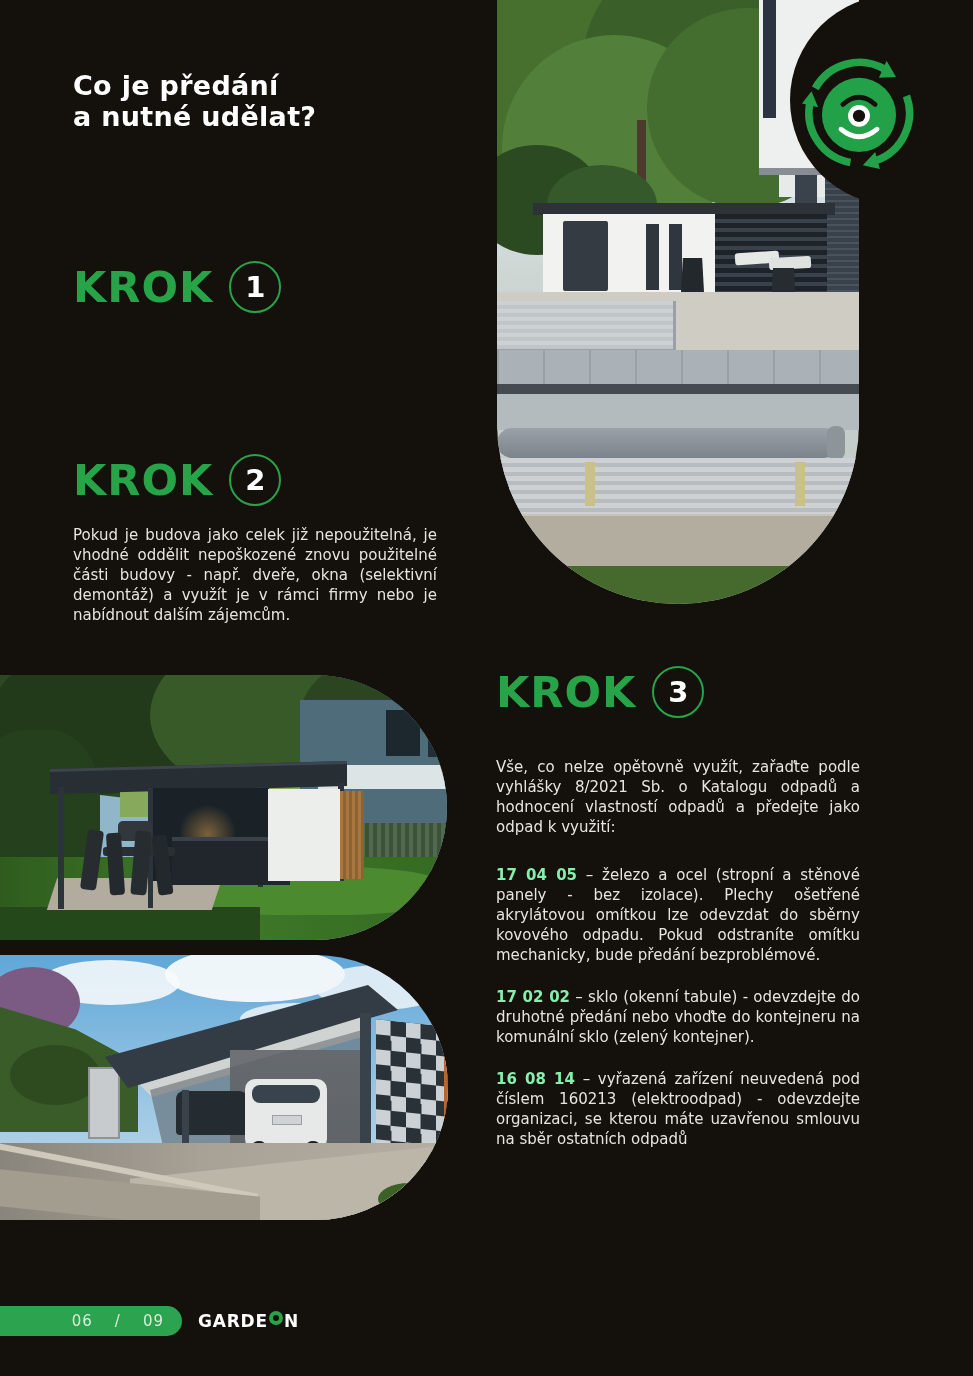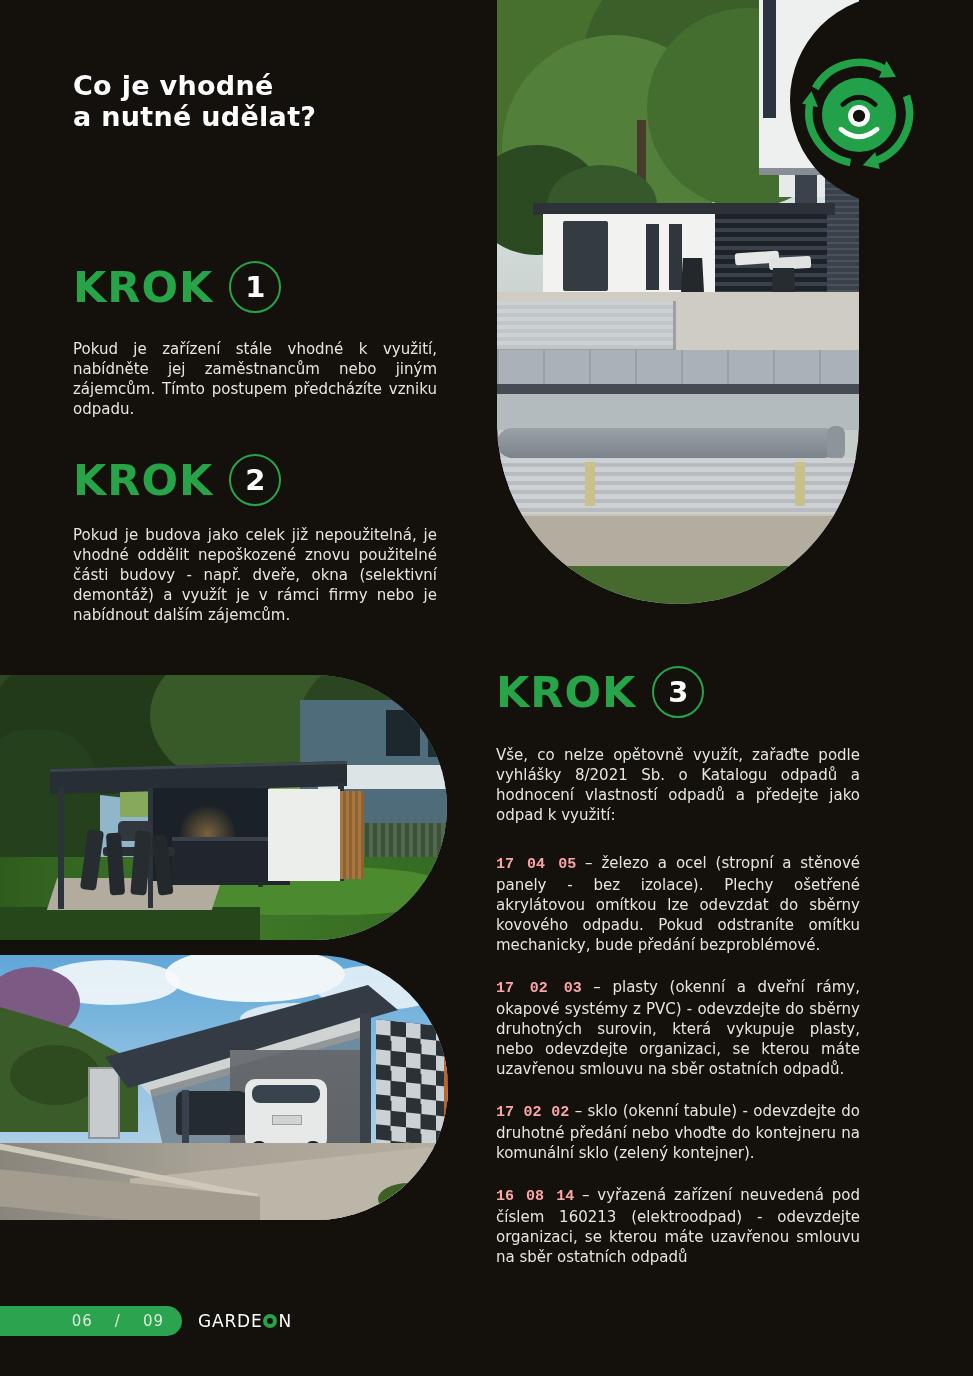--- a/index.html
+++ b/index.html
@@ -7,21 +7,21 @@
     width:973px;height:1376px;position:relative;overflow:hidden;
     background:#14100c;
     font-family:"DejaVu Sans","Liberation Sans",sans-serif;
   }
   .abs{position:absolute;}
   .body-text{font-size:15px;line-height:20px;color:#e7e5e0;text-align:justify;margin:0;font-weight:400;}
   .krok-row{display:flex;align-items:center;gap:16px;}
   .krok-label{font-size:43px;font-weight:800;color:#27a348;letter-spacing:1px;line-height:1;}
   .krok-circle{width:48px;height:48px;border:2.5px solid #27a348;border-radius:50%;display:flex;align-items:center;justify-content:center;flex:0 0 auto;}
   .krok-number{font-size:29px;font-weight:800;color:#ffffff;}
-  .code{color:#fca5a5;font-weight:700;font-family:Liberation Mono, monospace;}
+  .code{color:#86efac;font-weight:700;}
   .code-para{margin-top:22px;}
   .photo{position:absolute;overflow:hidden;}
   .photo *{position:absolute;}
   .blob{border-radius:50%;}
   h1{margin:0;}
 </style>
 </head>
 <body>
 
 <div class="photo" style="left:497px;top:0;width:362px;height:604px;border-radius:0 0 181px 181px;">
@@ -75,32 +75,31 @@
   <path d="M41 77 Q60 93 79 77" fill="none" stroke="#ffffff" stroke-width="5" stroke-linecap="round"></path>
   <path d="M14 34 A53 53 0 0 1 87 14" fill="none" stroke="#23a148" stroke-width="8"></path>
   <polygon points="99,22 89,5 81,23" fill="#23a148"></polygon>
   <path d="M110 42 A53 53 0 0 1 78 110" fill="none" stroke="#23a148" stroke-width="8"></path>
   <polygon points="64,115 82,119 77,101" fill="#23a148"></polygon>
   <path d="M51 112 A53 53 0 0 1 8 51" fill="none" stroke="#23a148" stroke-width="8"></path>
   <polygon points="10,37 17,54 0,50" fill="#23a148"></polygon>
 </svg>
 
 <h1 class="abs" style="left:73px;top:70px;font-size:27px;line-height:31px;font-weight:800;color:#ffffff;letter-spacing:0.3px;">
-  <span style="display:block">Co je vhodné</span>
+  <span style="display:block">Co je předání</span>
   <span style="display:block">a nutné udělat?</span>
 </h1>
 
 <section class="abs" style="left:73px;top:261px;width:364px;">
   <div class="krok-row">
     <span class="krok-label">KROK</span>
     <span class="krok-circle">
         <span class="krok-number">1</span>
       </span>
   </div>
-  <p class="body-text" style="margin-top:26px;">Pokud je zařízení stále vhodné k využití, nabídněte jej zaměstnancům nebo jiným zájemcům. Tímto postupem předcházíte vzniku odpadu.</p>
 </section>
 
 <section class="abs" style="left:73px;top:454px;width:364px;">
   <div class="krok-row">
     <span class="krok-label">KROK</span>
     <span class="krok-circle">
         <span class="krok-number">2</span>
       </span>
   </div>
   <p class="body-text" style="margin-top:19px;">Pokud je budova jako celek již nepoužitelná, je vhodné oddělit nepoškozené znovu použitelné části budovy - např. dveře, okna (selektivní demontáž) a využít je v rámci firmy nebo je nabídnout dalším zájemcům.</p>
@@ -179,34 +178,33 @@
   <div class="abs blob" style="left:378px;top:228px;width:62px;height:32px;background:#3c6126;"></div>
 </div>
 
 <section class="abs" style="left:496px;top:666px;width:364px;">
   <div class="krok-row">
     <span class="krok-label">KROK</span>
     <span class="krok-circle">
         <span class="krok-number">3</span>
       </span>
   </div>
-  <p class="body-text" style="margin-top:27px;">Vše, co nelze opětovně využít, zařaďte podle vyhlášky 8/2021 Sb. o Katalogu odpadů a hodnocení vlastností odpadů a předejte jako odpad k využití:</p>
+  <p class="body-text" style="margin-top:39px;">Vše, co nelze opětovně využít, zařaďte podle vyhlášky 8/2021 Sb. o Katalogu odpadů a hodnocení vlastností odpadů a předejte jako odpad k využití:</p>
 
   <p class="body-text code-para" style="margin-top:28px;"><span class="code">17 04 05</span> <span>– železo a ocel (stropní a stěnové panely - bez izolace). Plechy ošetřené akrylátovou omítkou lze odevzdat do sběrny kovového odpadu. Pokud odstraníte omítku mechanicky, bude předání bezproblémové.</span></p>
 
-  <p class="body-text code-para"><span class="code">17 02 03</span> <span>– plasty (okenní a dveřní rámy, okapové systémy z PVC) - odevzdejte do sběrny druhotných surovin, která vykupuje plasty, nebo odevzdejte organizaci, se kterou máte uzavřenou smlouvu na sběr ostatních odpadů.</span></p>
 
   <p class="body-text code-para"><span class="code">17 02 02</span> <span>– sklo (okenní tabule) - odevzdejte do druhotné předání nebo vhoďte do kontejneru na komunální sklo (zelený kontejner).</span></p>
 
   <p class="body-text code-para"><span class="code">16 08 14</span> <span>– vyřazená zařízení neuvedená pod číslem 160213 (elektroodpad) - odevzdejte organizaci, se kterou máte uzavřenou smlouvu na sběr ostatních odpadů</span></p>
 </section>
 
 <div class="abs" style="left:0;top:1306px;width:182px;height:30px;border-radius:0 15px 15px 0;background:#2ca34e;display:flex;align-items:center;justify-content:flex-end;gap:22px;padding-right:18px;box-sizing:border-box;color:#d8eedb;font-size:15px;letter-spacing:1px;">
   <span>06</span>
   <span>/</span>
   <span>09</span>
 </div>
 
-<div class="abs" style="left:198px;top:1311px;display:flex;align-items:center;color:#ffffff;font-size:17px;font-weight:400;letter-spacing:0.8px;">
+<div class="abs" style="left:198px;top:1311px;display:flex;align-items:flex-start;color:#ffffff;font-size:17px;font-weight:700;letter-spacing:0.8px;">
   <span>GARDE</span>
   <span style="display:inline-block;width:6px;height:6px;border:4px solid #27a348;border-radius:50%;background:#14100c;margin:0 1px;"></span>
   <span>N</span>
 </div>
 
 </body></html>

